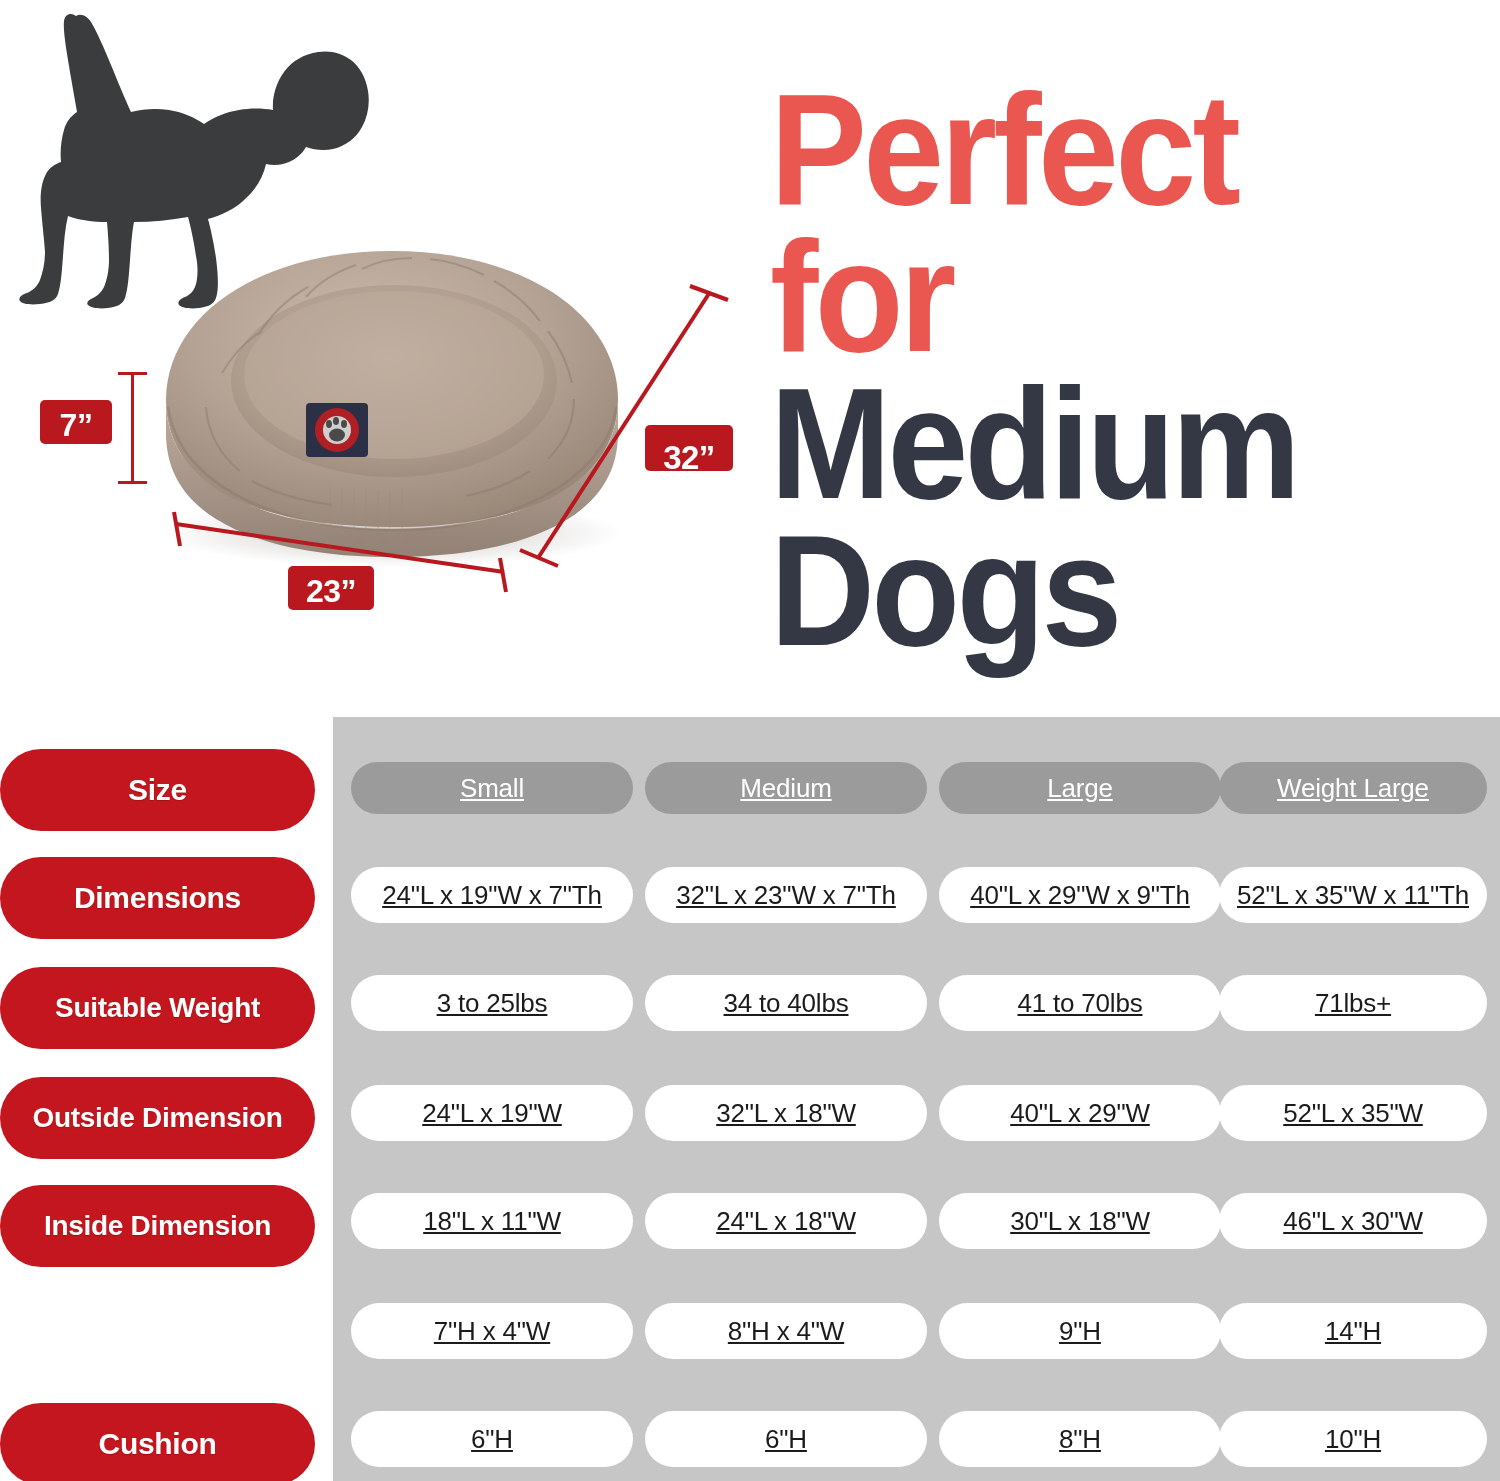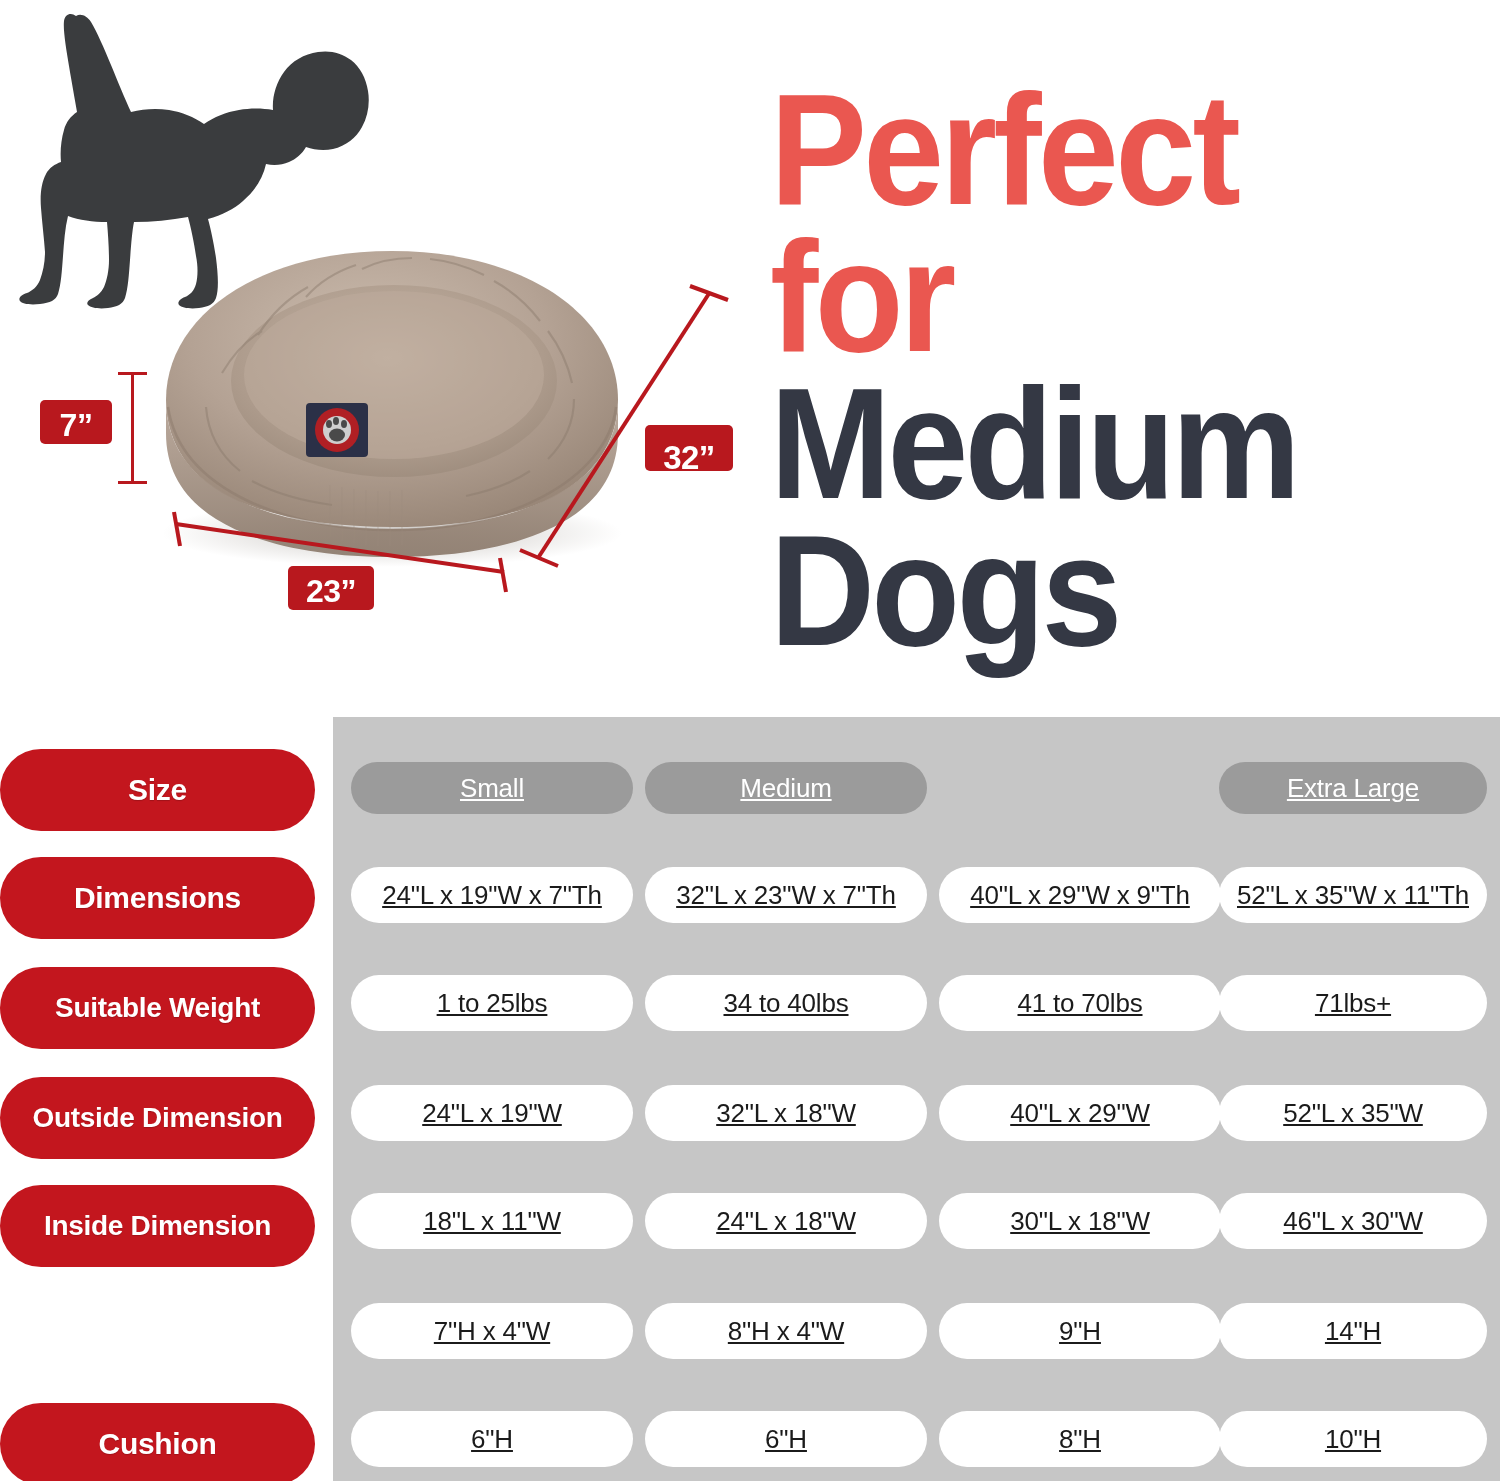--- a/index.html
+++ b/index.html
@@ -235,26 +235,27 @@
         <div class="row-label" style="top: 32px;">Size</div>
         <div class="row-label" style="top: 140px;">Dimensions</div>
         <div class="row-label tight" style="top: 250px;">Suitable Weight</div>
         <div class="row-label tight" style="top: 360px;">Outside Dimension</div>
         <div class="row-label tight" style="top: 468px;">Inside Dimension</div>
         <div class="row-label" style="top: 686px;">Cushion</div>
       </div>
     <div class="cells" id="cells">
         <div class="cell head" style="left: 18px; top: 45px; width: 282px;">Small</div>
         <div class="cell head" style="left: 312px; top: 45px; width: 282px;">Medium</div>
-        <div class="cell head" style="left: 886px; top: 45px; width: 268px;">Extra Large</div>
+        <div class="cell head" style="left: 606px; top: 45px; width: 282px;">Large</div>
+        <div class="cell head" style="left: 886px; top: 45px; width: 268px;">Weight Large</div>
         <div class="cell value" style="left: 18px; top: 150px; width: 282px;">24"L x 19"W x 7"Th</div>
         <div class="cell value" style="left: 312px; top: 150px; width: 282px;">32"L x 23"W x 7"Th</div>
         <div class="cell value" style="left: 606px; top: 150px; width: 282px;">40"L x 29"W x 9"Th</div>
         <div class="cell value" style="left: 886px; top: 150px; width: 268px;">52"L x 35"W x 11"Th</div>
-        <div class="cell value" style="left: 18px; top: 258px; width: 282px;">1 to 25lbs</div>
+        <div class="cell value" style="left: 18px; top: 258px; width: 282px;">3 to 25lbs</div>
         <div class="cell value" style="left: 312px; top: 258px; width: 282px;">34 to 40lbs</div>
         <div class="cell value" style="left: 606px; top: 258px; width: 282px;">41 to 70lbs</div>
         <div class="cell value" style="left: 886px; top: 258px; width: 268px;">71lbs+</div>
         <div class="cell value" style="left: 18px; top: 368px; width: 282px;">24"L x 19"W</div>
         <div class="cell value" style="left: 312px; top: 368px; width: 282px;">32"L x 18"W</div>
         <div class="cell value" style="left: 606px; top: 368px; width: 282px;">40"L x 29"W</div>
         <div class="cell value" style="left: 886px; top: 368px; width: 268px;">52"L x 35"W</div>
         <div class="cell value" style="left: 18px; top: 476px; width: 282px;">18"L x 11"W</div>
         <div class="cell value" style="left: 312px; top: 476px; width: 282px;">24"L x 18"W</div>
         <div class="cell value" style="left: 606px; top: 476px; width: 282px;">30"L x 18"W</div>

